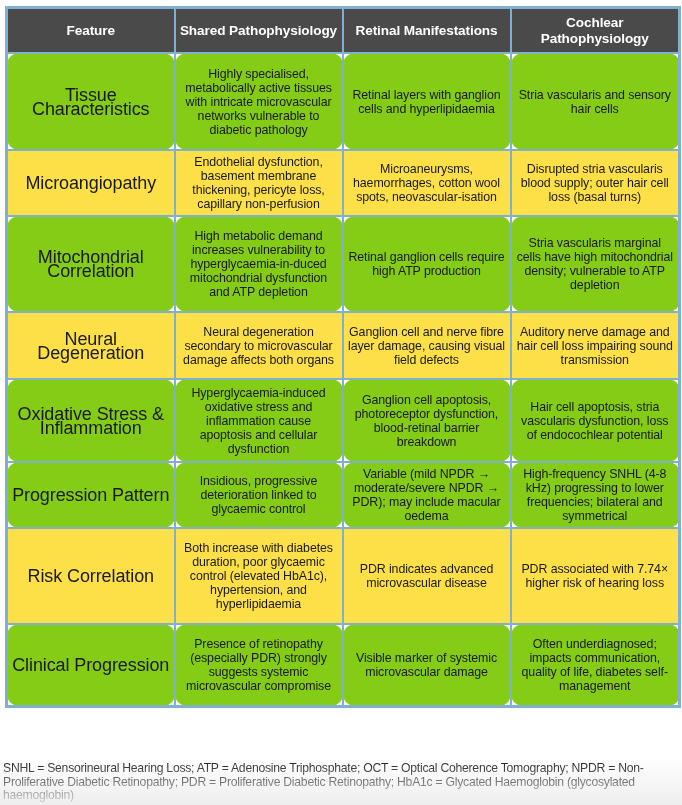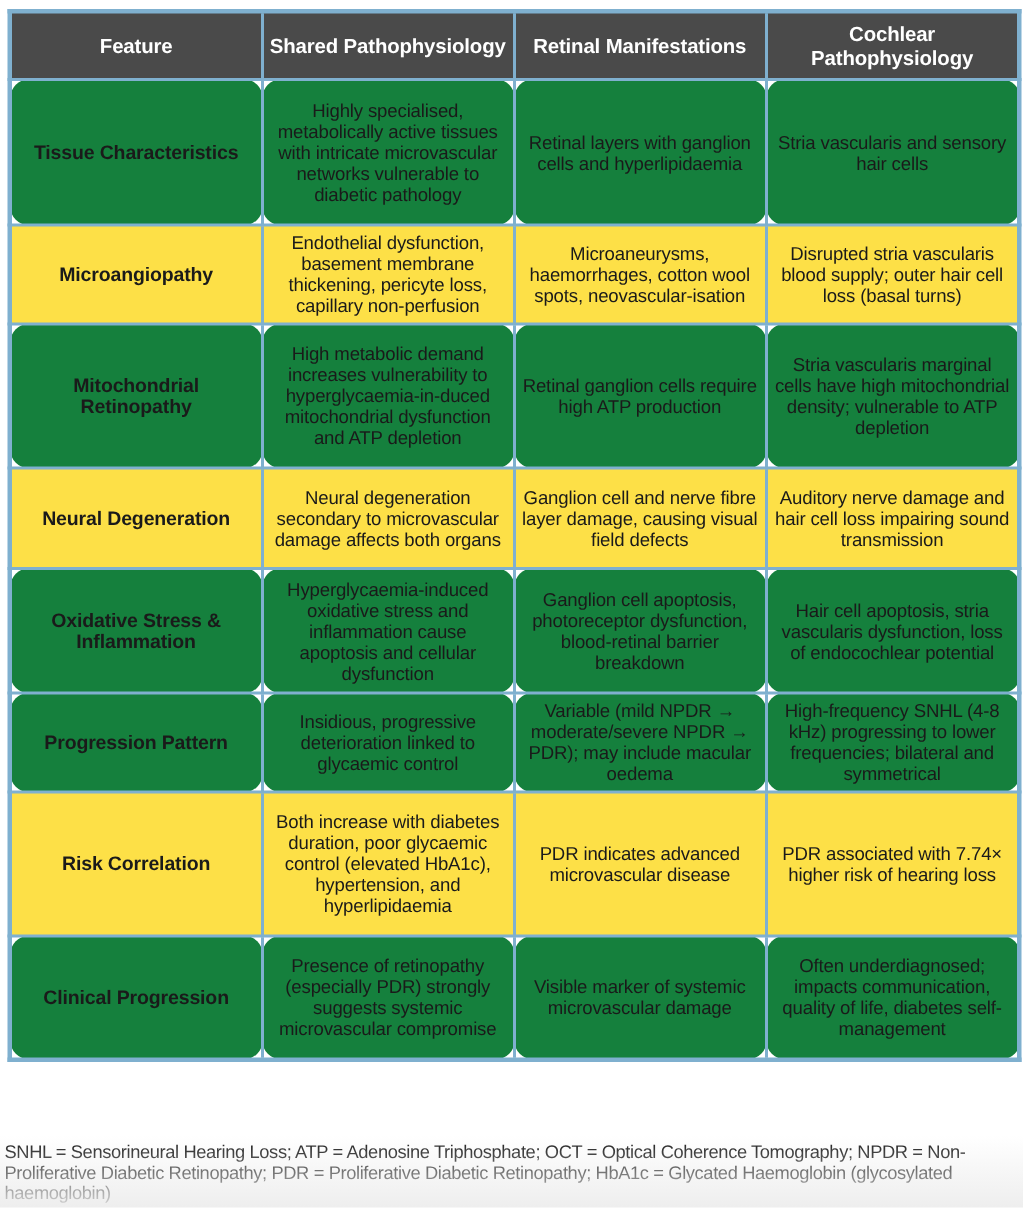--- a/index.html
+++ b/index.html
@@ -14,23 +14,23 @@
     border: 3px solid #7fb0cf;
   }
   th, td {
     border: 2px solid #7fb0cf; text-align: center; vertical-align: middle;
     font-size: 12.4px; line-height: 14px; padding: 2px 4px; letter-spacing: -0.1px;
   }
   th {
     background: #4a4a4a; color: #ffffff; font-weight: bold; font-size: 13.6px;
     line-height: 16px; height: 39px; padding: 2px 4px;
   }
-  td.feat { font-weight: bold; font-size: 13px; }
+  td.feat { font-weight: normal; font-size: 18px; }
   tr.alt td { background: #fde047; }
-  tr.plain td { background: #15803d; border-radius: 12px; }
+  tr.plain td { background: #84cc16; border-radius: 12px; }
   col.c1 { width: 168px; } col.c2 { width: 168px; } col.c3 { width: 168px; } col.c4 { width: 169px; }
   .footnote {
     position: absolute; left: 3px; top: 762px; width: 676px;
     font-size: 12.2px; line-height: 13.5px; color: #111; letter-spacing: -0.25px;
   }
   .fade {
     position: absolute; left: 0; right: 0; bottom: 0; height: 48px;
     background: linear-gradient(to bottom, rgba(240,240,240,0), rgba(236,236,236,0.9));
     pointer-events: none;
   }
@@ -61,21 +61,21 @@
         <td>Retinal layers with ganglion cells and hyperlipidaemia</td>
         <td>Stria vascularis and sensory hair cells</td>
       </tr>
       <tr class="alt" style="height:66px">
         <td class="feat">Microangiopathy</td>
         <td>Endothelial dysfunction, basement membrane thickening, pericyte loss, capillary non-perfusion</td>
         <td>Microaneurysms, haemorrhages, cotton wool spots, neovascular-isation</td>
         <td>Disrupted stria vascularis blood supply; outer hair cell loss (basal turns)</td>
       </tr>
       <tr class="plain" style="height:96px">
-        <td class="feat">Mitochondrial Retinopathy</td>
+        <td class="feat">Mitochondrial Correlation</td>
         <td>High metabolic demand increases vulnerability to hyperglycaemia-in-duced mitochondrial dysfunction and ATP depletion</td>
         <td>Retinal ganglion cells require high ATP production</td>
         <td>Stria vascularis marginal cells have high mitochondrial density; vulnerable to ATP depletion</td>
       </tr>
       <tr class="alt" style="height:67px">
         <td class="feat">Neural Degeneration</td>
         <td>Neural degeneration secondary to microvascular damage affects both organs</td>
         <td>Ganglion cell and nerve fibre layer damage, causing visual field defects</td>
         <td>Auditory nerve damage and hair cell loss impairing sound transmission</td>
       </tr>

